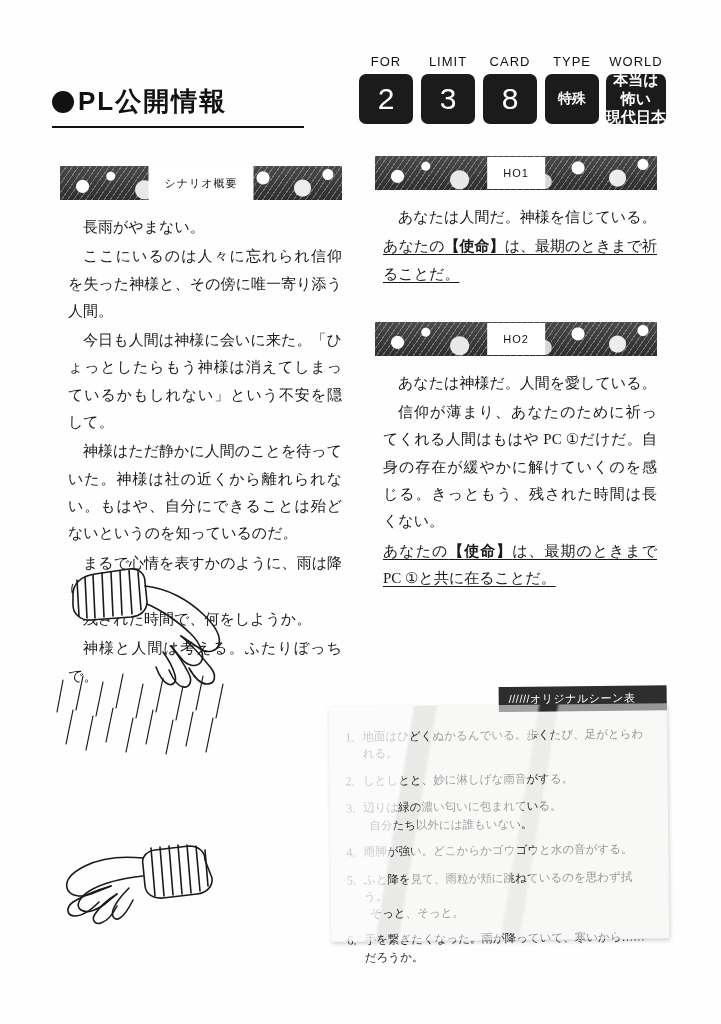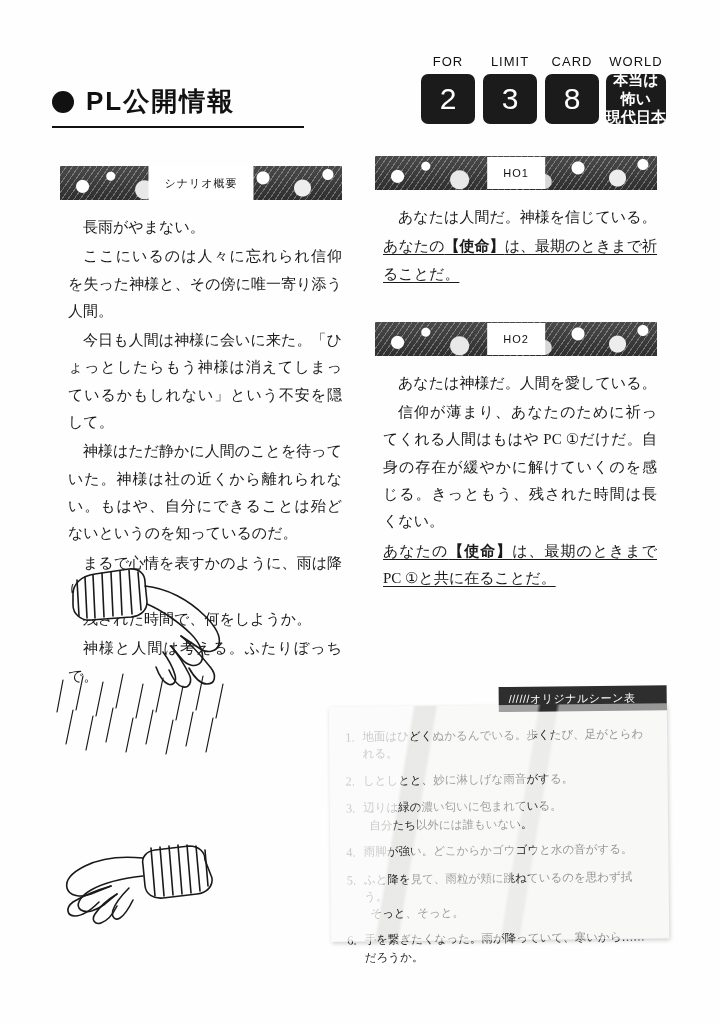--- a/index.html
+++ b/index.html
@@ -28,21 +28,21 @@
     left: 52px;
     right: 52px;
     height: 86px;
   }
   .title-wrap {
     position: absolute;
     left: 0;
     top: 30px;
     display: flex;
     align-items: center;
-    gap: 12px;
+    gap: 4px;
   }
   .title-dot {
     width: 22px;
     height: 22px;
     border-radius: 50%;
     background: #111;
     display: inline-block;
   }
   .title-text {
     font-family: "Liberation Sans", sans-serif;
@@ -251,20 +251,24 @@
         <div class="stat-label">FOR</div>
         <div class="stat-box">2</div>
       </div>
       <div class="stat">
         <div class="stat-label">LIMIT</div>
         <div class="stat-box">3</div>
       </div>
       <div class="stat">
         <div class="stat-label">CARD</div>
         <div class="stat-box">8</div>
+      </div>
+      <div class="stat">
+        <div class="stat-label">TYPE</div>
+        <div class="stat-box small">特殊</div>
       </div>
       <div class="stat wide">
         <div class="stat-label">WORLD</div>
         <div class="stat-box two-line">
           <span>本当は</span>
           <span>怖い</span>
           <span>現代日本</span>
         </div>
       </div>
     </div>

